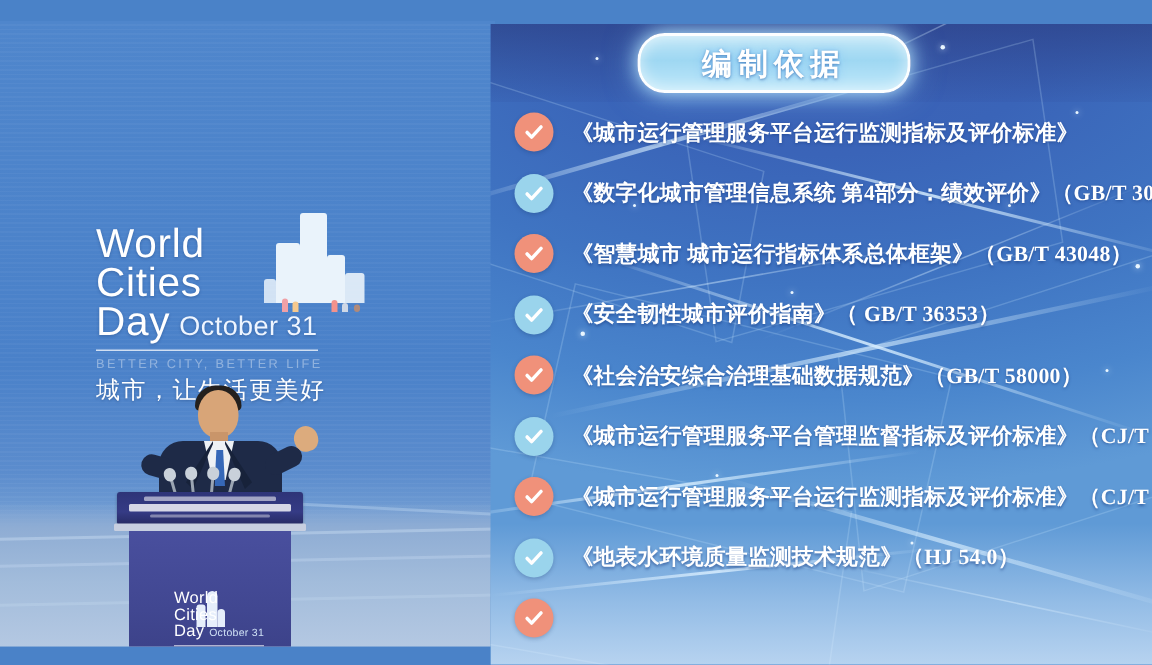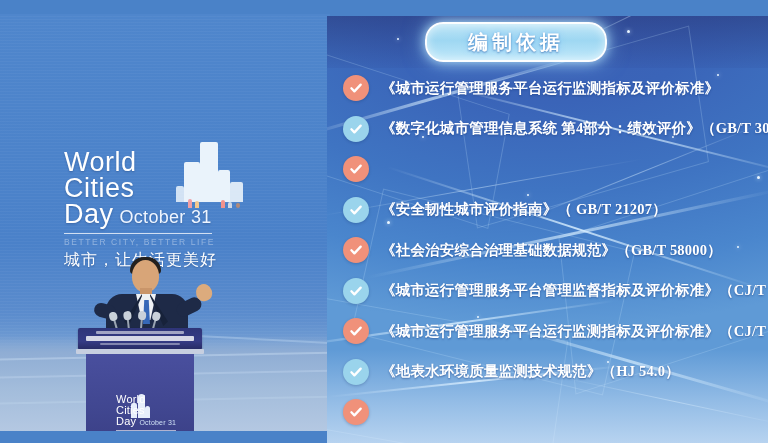--- a/index.html
+++ b/index.html
@@ -294,28 +294,29 @@
             </svg>
           </div>
           <div class="btxt">《数字化城市管理信息系统 第4部分：绩效评价》（GB/T 30428</div>
         </div>
         <div class="brow">
           <div class="bchk orange">
             <svg width="16" height="16" viewBox="0 0 16 16">
               <path d="M3.4 8.3 L6.4 11.4 L12.7 4.6" fill="none" stroke="#ffffff" stroke-width="2.3" stroke-linecap="round" stroke-linejoin="round"></path>
             </svg>
           </div>
+          <div class="btxt">《智慧城市 城市运行指标体系总体框架》（GB/T 43048）</div>
         </div>
         <div class="brow">
           <div class="bchk blue">
             <svg width="16" height="16" viewBox="0 0 16 16">
               <path d="M3.4 8.3 L6.4 11.4 L12.7 4.6" fill="none" stroke="#ffffff" stroke-width="2.3" stroke-linecap="round" stroke-linejoin="round"></path>
             </svg>
           </div>
-          <div class="btxt">《安全韧性城市评价指南》（ GB/T 21207）</div>
+          <div class="btxt">《安全韧性城市评价指南》（ GB/T 36353）</div>
         </div>
         <div class="brow">
           <div class="bchk orange">
             <svg width="16" height="16" viewBox="0 0 16 16">
               <path d="M3.4 8.3 L6.4 11.4 L12.7 4.6" fill="none" stroke="#ffffff" stroke-width="2.3" stroke-linecap="round" stroke-linejoin="round"></path>
             </svg>
           </div>
           <div class="btxt">《社会治安综合治理基础数据规范》（GB/T 58000）</div>
         </div>
         <div class="brow">

